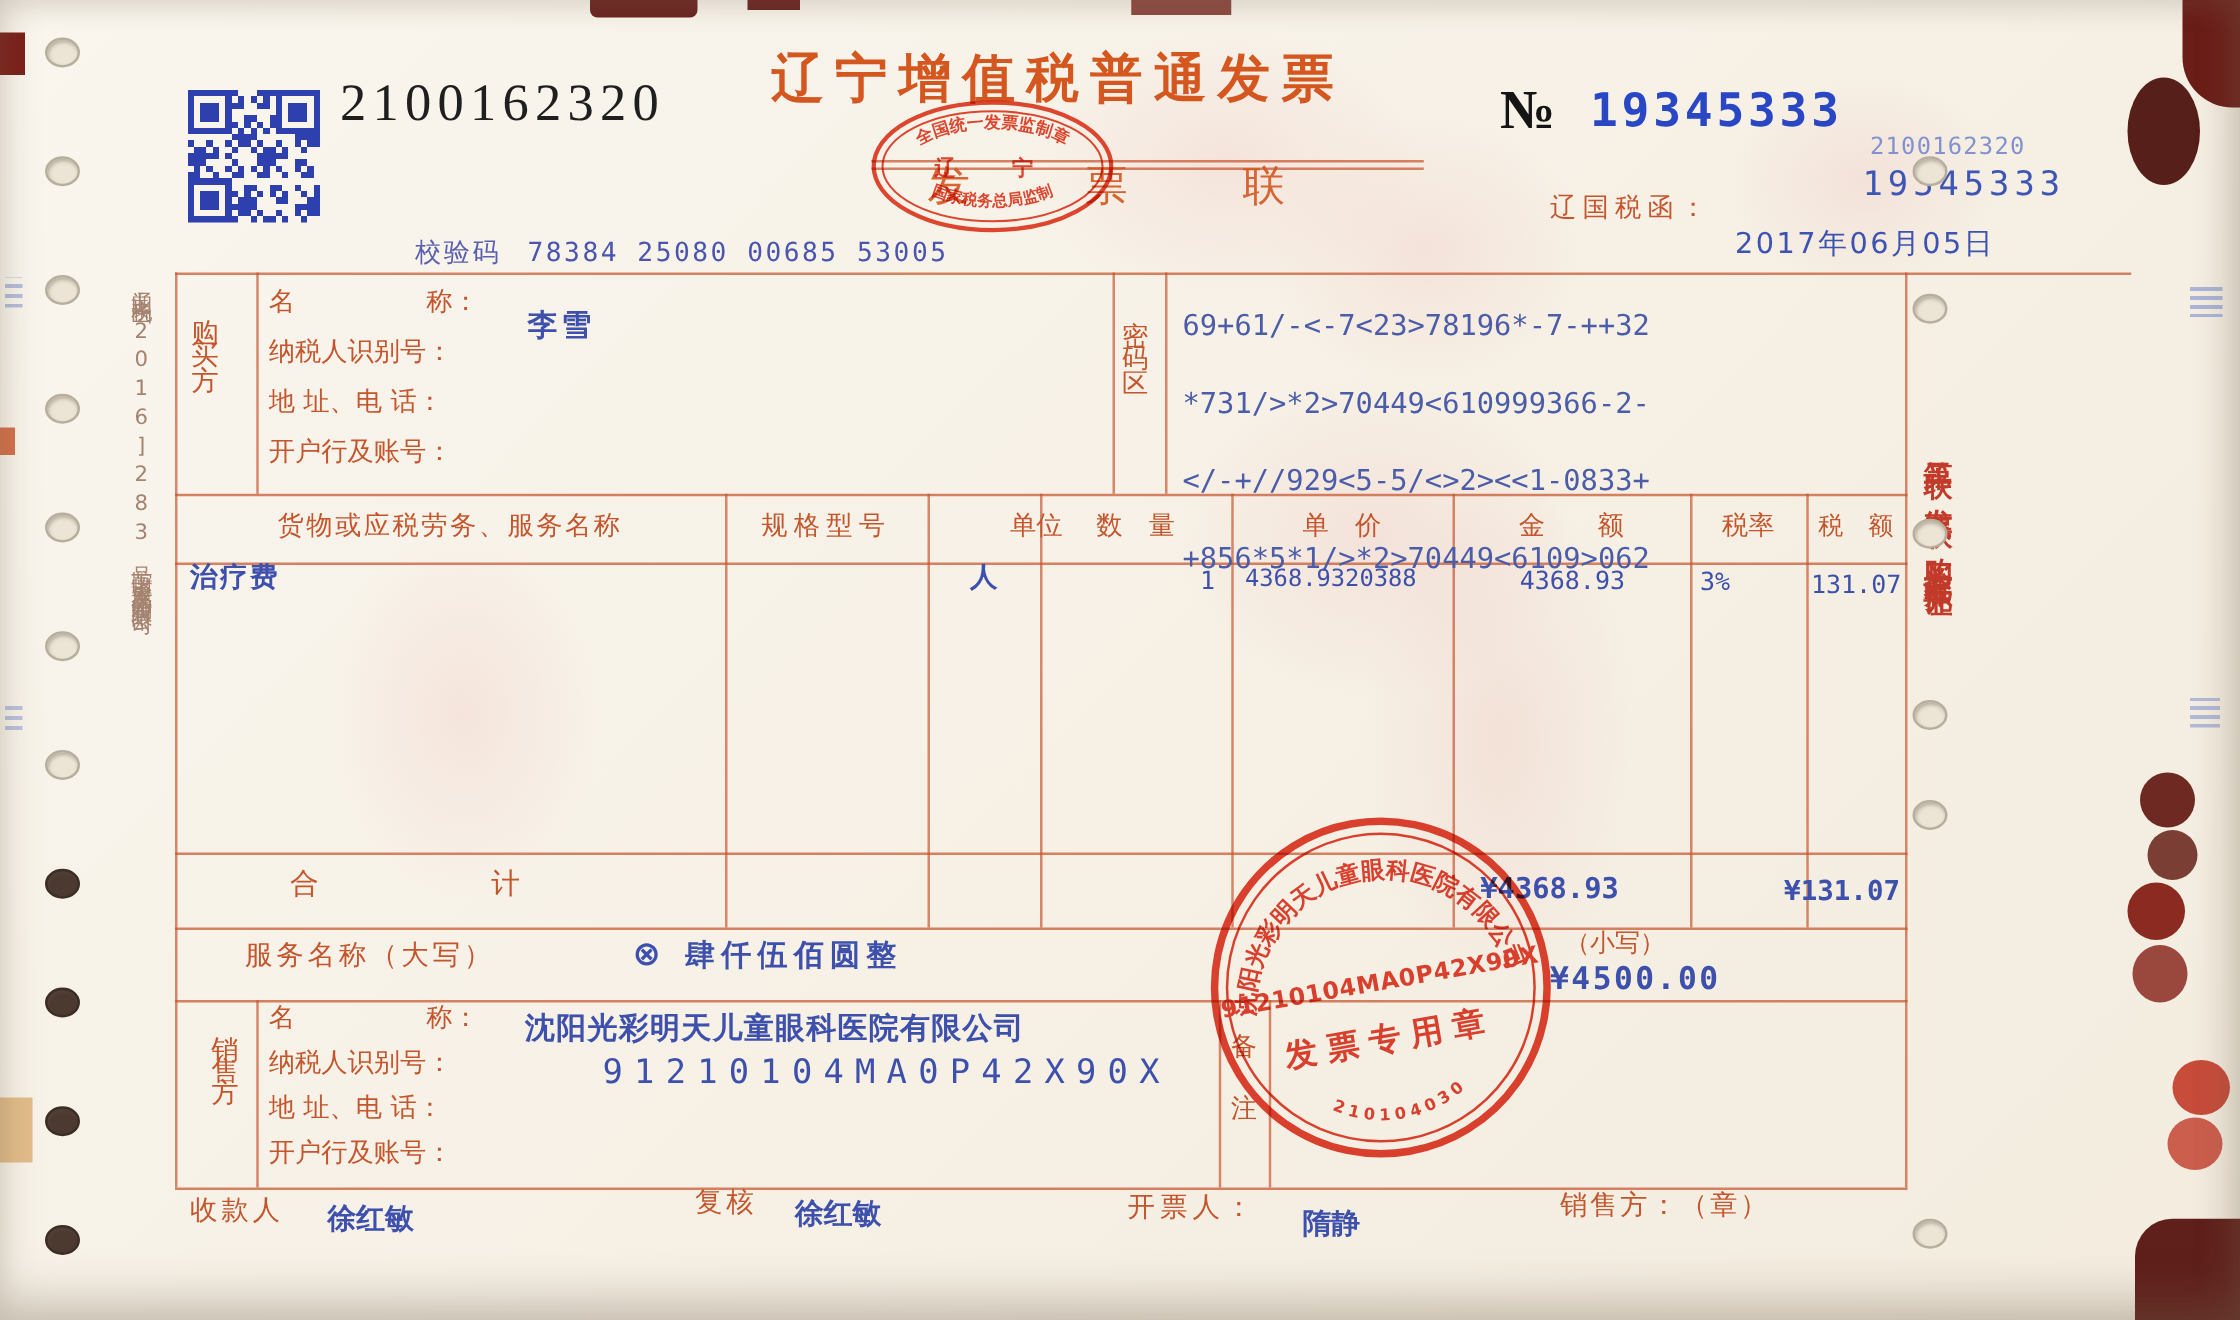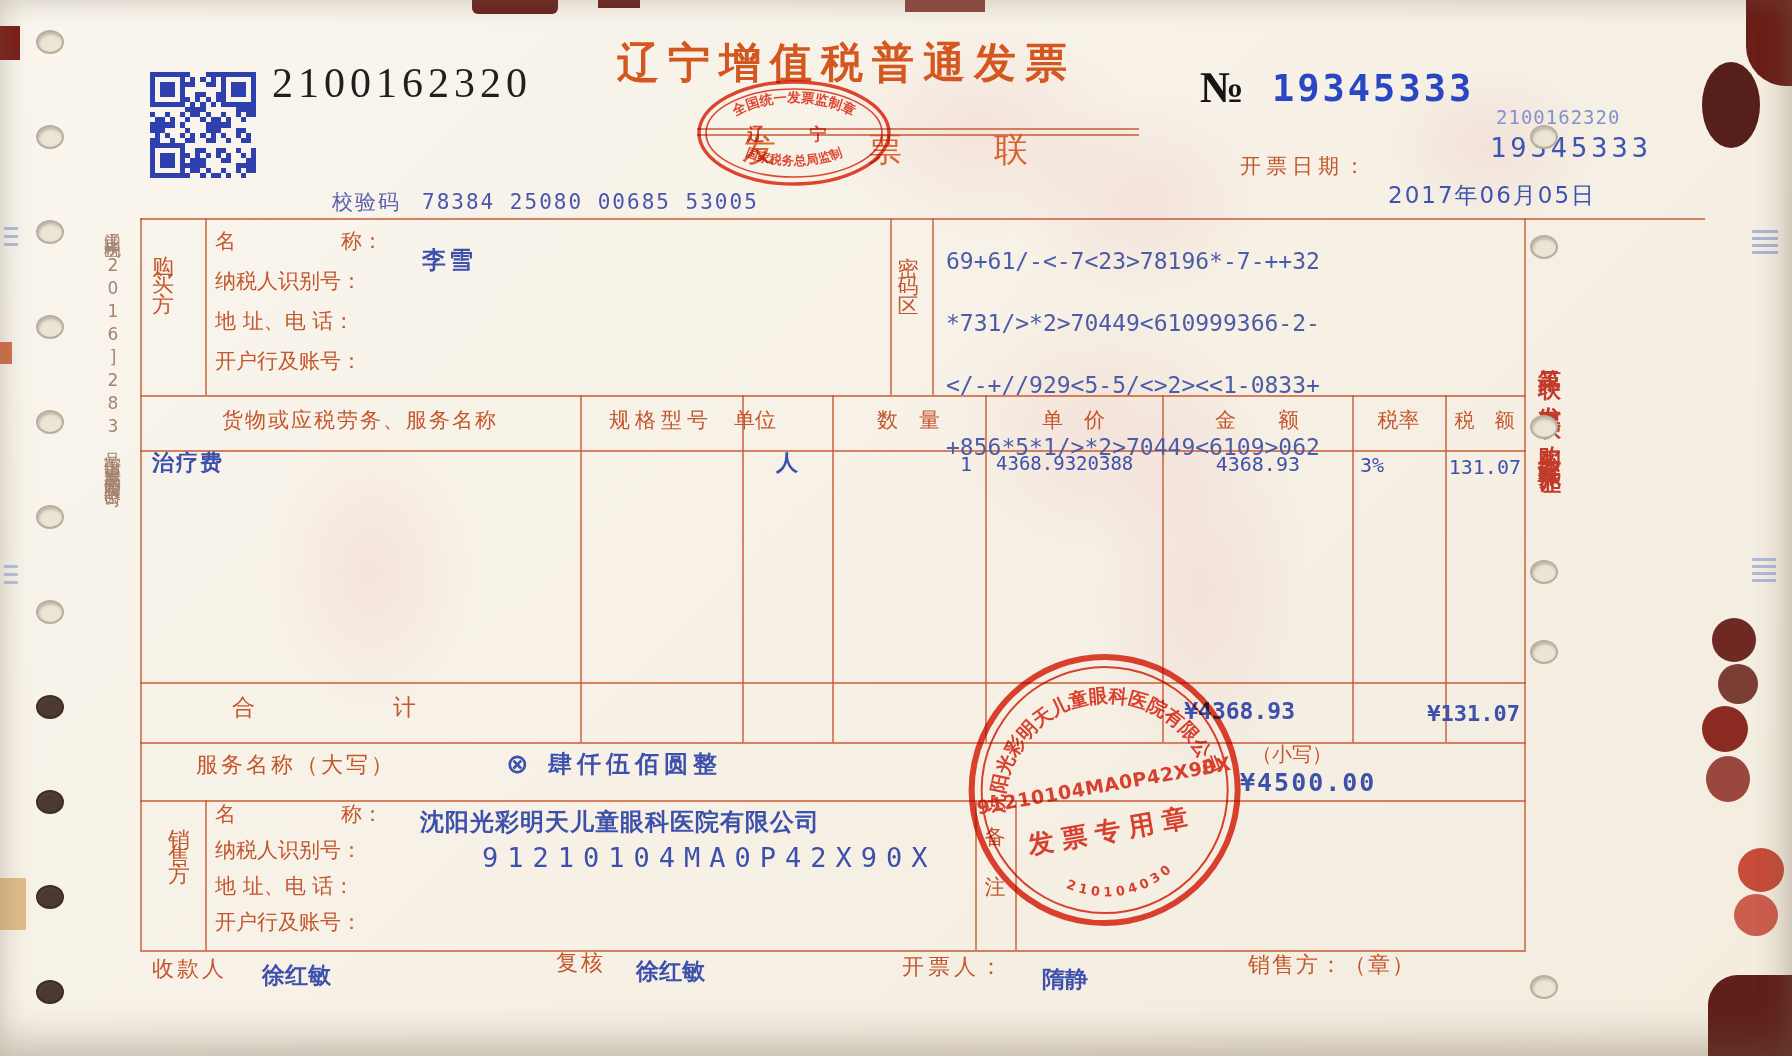--- a/index.html
+++ b/index.html
@@ -293,21 +293,21 @@
       </text>
     </svg>
   </div>
 
   <div class="t serif" style="left:1200px;top:66px;font-size:44px;font-weight:bold;color:#141414;">№</div>
   <div class="t mono" style="left:1272px;top:70px;font-size:37px;font-weight:bold;letter-spacing:3px;color:#2946c4;">19345333</div>
 
   <div class="t mono" style="left:1496px;top:108px;font-size:19px;letter-spacing:1px;color:#8192cf;">2100162320</div>
   <div class="t mono" style="left:1490px;top:134px;font-size:27px;letter-spacing:4px;color:#3d55b5;">19345333</div>
 
-  <div class="t red" style="left:1240px;top:156px;font-size:21px;letter-spacing:5px;">开票日期：</div>
+  <div class="t red" style="left:1240px;top:156px;font-size:21px;letter-spacing:5px;">辽国税函：</div>
   <div class="t blue" style="left:1388px;top:184px;font-size:23px;letter-spacing:2px;color:#3d53b2;">2017年06月05日</div>
 
   <div class="t" style="left:332px;top:192px;font-size:21px;color:#5a5fb0;letter-spacing:2px;">校验码</div>
   <div class="t mono" style="left:422px;top:192px;font-size:21px;color:#4a55b0;letter-spacing:2px;">78384 25080 00685 53005</div>
 
   <div class="hl" style="left:140px;top:218px;width:1565px;"></div>
   <div class="hl" style="left:140px;top:395px;width:1386px;"></div>
   <div class="hl" style="left:140px;top:450px;width:1386px;"></div>
   <div class="hl" style="left:140px;top:682px;width:1386px;"></div>
   <div class="hl" style="left:140px;top:742px;width:1386px;"></div>
@@ -337,21 +337,21 @@
   <div class="t red" style="left:215px;top:351px;font-size:21px;">开户行及账号：</div>
 
   <div class="t red vert" style="left:897px;top:240px;font-size:21px;letter-spacing:20px;">密码区</div>
   <div class="t mono" style="left:946px;top:246px;font-size:23px;color:#4b5ca8;line-height:31px;white-space:pre;"><span>69+61/-&lt;-7&lt;23&gt;78196*-7-++32</span><br>
 <span>*731/&gt;*2&gt;70449&lt;610999366-2-</span><br>
 <span>&lt;/-+//929&lt;5-5/&lt;&gt;2&gt;&lt;&lt;1-0833+</span><br>
 <span>+856*5*1/&gt;*2&gt;70449&lt;6109&gt;062</span></div>
 
   <div class="t red" style="left:140px;top:410px;width:440px;text-align:center;font-size:21px;letter-spacing:2px;">货物或应税劳务、服务名称</div>
   <div class="t red" style="left:580px;top:410px;width:162px;text-align:center;font-size:21px;letter-spacing:5px;">规格型号</div>
-  <div class="t red" style="left:734px;top:410px;width:90px;text-align:left;font-size:21px;">单位</div>
+  <div class="t red" style="left:760px;top:410px;width:90px;text-align:right;font-size:21px;">单位</div>
   <div class="t red" style="left:832px;top:410px;width:153px;text-align:center;font-size:21px;">数　量</div>
   <div class="t red" style="left:985px;top:410px;width:177px;text-align:center;font-size:21px;">单　价</div>
   <div class="t red" style="left:1162px;top:410px;width:190px;text-align:center;font-size:21px;">金　　额</div>
   <div class="t red" style="left:1352px;top:410px;width:93px;text-align:center;font-size:21px;">税率</div>
   <div class="t red" style="left:1445px;top:410px;width:79px;text-align:center;font-size:20px;">税　额</div>
 
   <div class="t blue" style="left:152px;top:452px;font-size:22px;font-weight:bold;letter-spacing:2px;">治疗费</div>
   <div class="t blue" style="left:742px;top:452px;width:90px;text-align:center;font-size:22px;font-weight:bold;">人</div>
   <div class="t blue mono" style="left:832px;top:454px;width:140px;text-align:right;font-size:20px;">1</div>
   <div class="t blue mono" style="left:996px;top:454px;font-size:19px;">4368.9320388</div>

